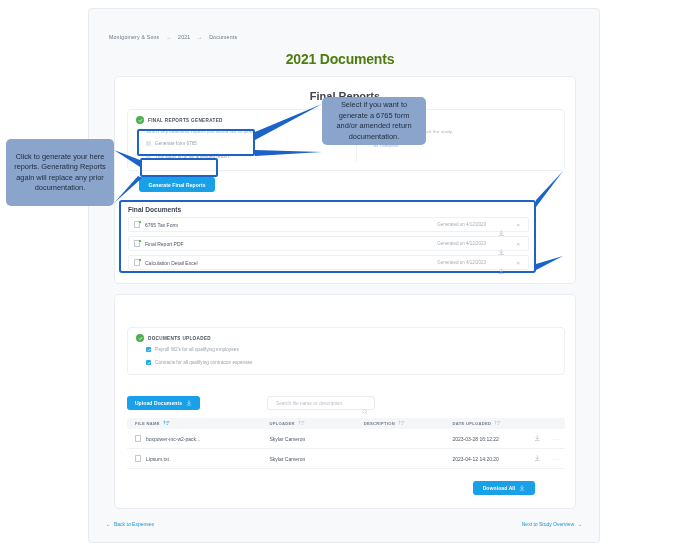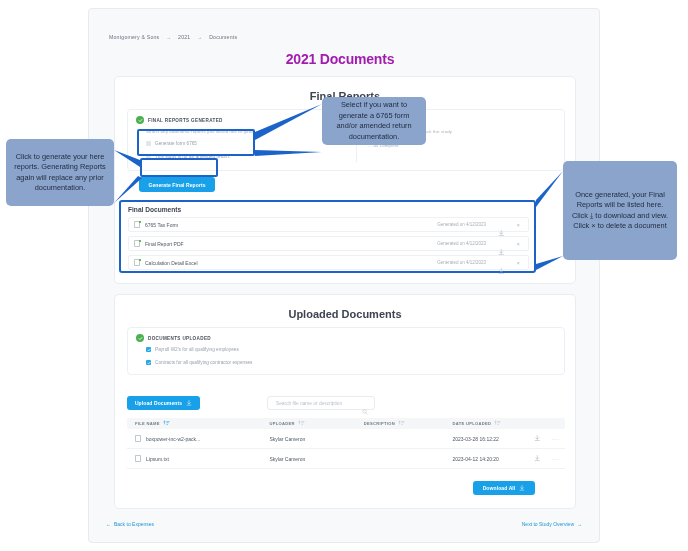--- a/index.html
+++ b/index.html
@@ -39,21 +39,21 @@
   }
   .breadcrumb .crumb { display: inline-block; }
   .breadcrumb .sep { display: inline-block; margin: 0 5px; color: #9aa3ae; }
   .page-title {
     position: absolute;
     left: 0; right: 8px;
     top: 42px;
     text-align: center;
     font-size: 14px;
     font-weight: bold;
-    color: #a21caf;
+    color: #4d7c0f;
     letter-spacing: -0.2px;
   }
   
   .card {
     position: absolute;
     background: #ffffff;
     border: 1px solid #e9edf1;
     border-radius: 5px;
     box-sizing: border-box;
   }
@@ -359,21 +359,20 @@
         <div class="col-divider" style="left:228px;"></div>
 
         <div class="panel-sub" style="left:240px; top:19px;">...uld like to complete and lock the study</div>
         <div class="panel-sub" style="left:240px; top:33px;">... as complete</div>
       </div>
 
       <button class="btn-primary" id="generate-btn">Generate Final Reports</button>
     </div>
 
     <div class="card" id="uploaded-docs-card">
-      <div class="section-title">Uploaded Documents</div>
 
       <div class="inner-panel" id="uploaded-panel">
         <div class="status-row">
           <span class="check-circle">
             <svg width="5" height="5" viewBox="0 0 10 10">
                 <path d="M2 5.2 L4 7.2 L8 2.8" stroke="#ffffff" stroke-width="1.6" fill="none" stroke-linecap="round" stroke-linejoin="round"></path>
               </svg>
           </span>
           <span class="status-label">DOCUMENTS UPLOADED</span>
         </div>
@@ -581,15 +580,14 @@
 
     <polygon points="114,150 140,160 140,167" fill="#1b63c8"></polygon>
     <polygon points="114,203 142,178 138,176" fill="#1b63c8"></polygon>
 
     <polygon points="563,171 536,200 536,207" fill="#1b63c8"></polygon>
     <polygon points="563,256 536,270 536,264" fill="#1b63c8"></polygon>
   </svg>
 
   <div class="callout" id="callout-checkbox">Select if you want to generate a 6765 form and/or amended return documentation.</div>
   <div class="callout" id="callout-generate">Click to generate your here reports. Generating Reports again will replace any prior documentation.</div>
-  <div class="callout" id="callout-listed">Once generated, your Final Reports will be listed here. Click ⤓ to download and view. Click × to delete a document</div>
 
 </div>
 
 </body></html>

